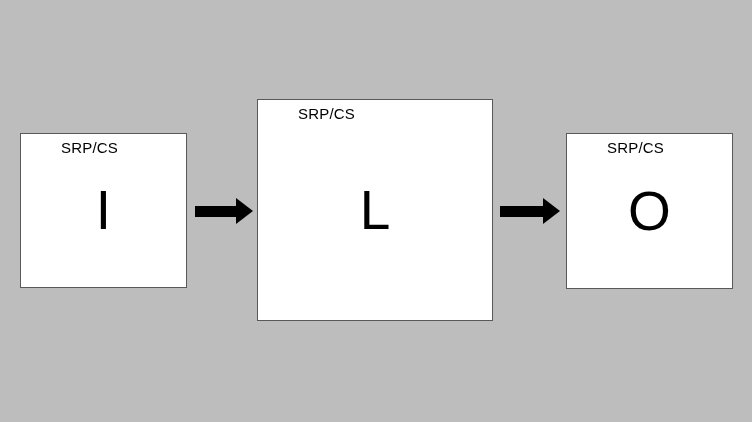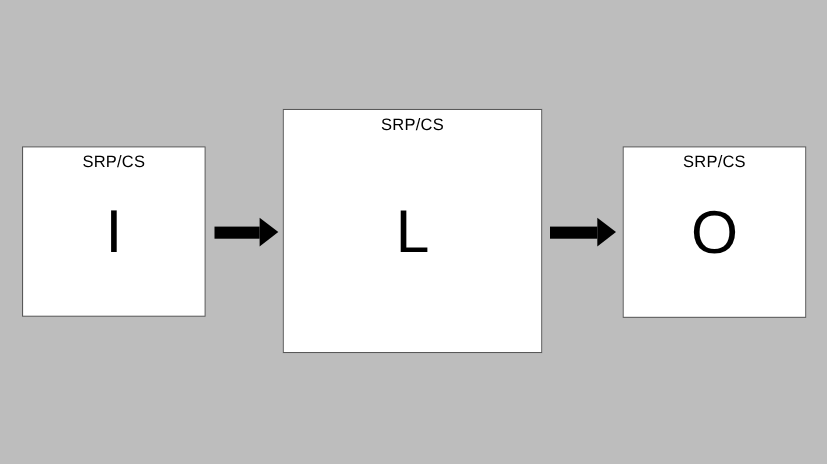--- a/index.html
+++ b/index.html
@@ -23,24 +23,24 @@
     position: absolute;
     background: var(--box-fill);
     border: 1px solid var(--box-border);
   }
   .block-input  { left: 20px;  top: 133px; width: 167px; height: 155px; }
   .block-logic  { left: 257px; top: 99px;  width: 236px; height: 222px; }
   .block-output { left: 566px; top: 133px; width: 167px; height: 156px; }
   .block-label {
     position: absolute;
     top: 5px; left: 0; right: 0;
-    text-align: center;
     font-size: 15px;
     color: var(--ink);
     letter-spacing: 0.2px;
+    padding-left: 40px;
   }
   .block-letter {
     position: absolute;
     left: 0; right: 0; top: 0; bottom: 0;
     display: flex;
     align-items: center;
     justify-content: center;
     font-size: 55px;
     line-height: 1;
     color: var(--ink);

